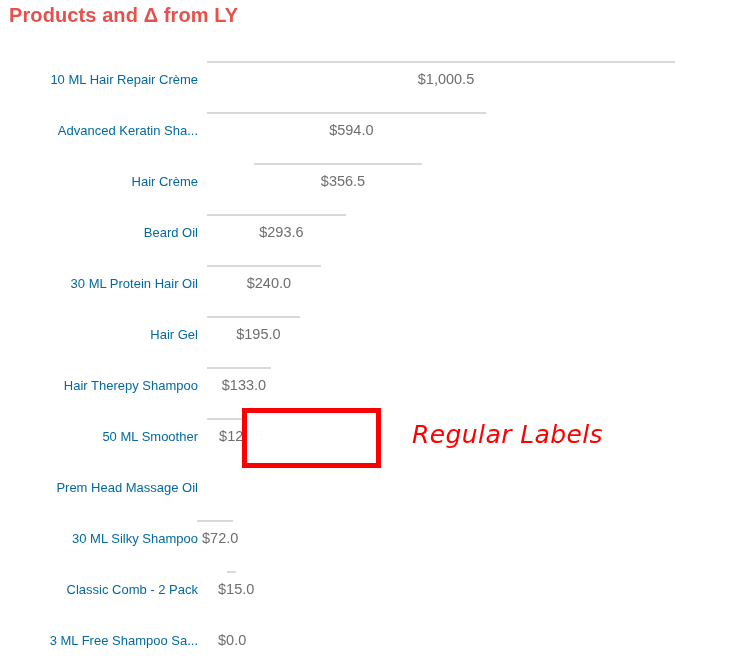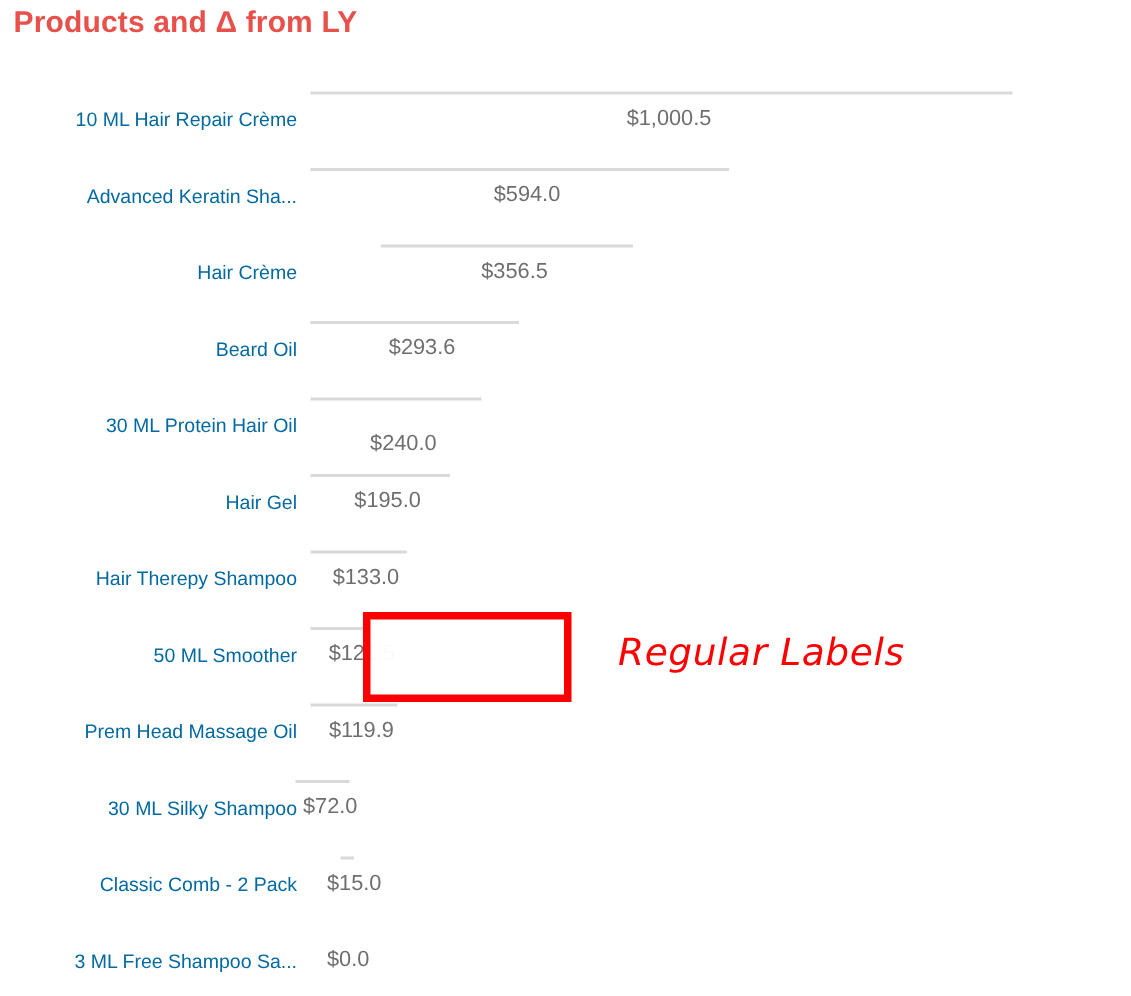--- a/index.html
+++ b/index.html
@@ -135,21 +135,21 @@
       </div>
       <div class="bar-row" style="top: 160px; padding-left: 20px;">
         <div class="cat-label">Beard Oil</div>
         <div class="bar-wrap" style="left: 208px;">
           <div class="bar" style="width: 136.749px; background: rgb(95, 95, 95);"></div>
           <div class="val-label">$293.6</div>
         </div>
       </div>
       <div class="bar-row" style="top: 211px;">
         <div class="cat-label">30 ML Protein Hair Oil</div>
-        <div class="bar-wrap" style="left: 208px; gap: 13px;">
+        <div class="bar-wrap" style="left: 208px;">
           <div class="bar" style="width: 111.784px; background: rgb(95, 95, 95);"></div>
           <div class="val-label">$240.0</div>
         </div>
       </div>
       <div class="bar-row" style="top: 262px;">
         <div class="cat-label">Hair Gel</div>
         <div class="bar-wrap" style="left: 208px;">
           <div class="bar" style="width: 90.8246px; background: rgb(95, 95, 95);"></div>
           <div class="val-label">$195.0</div>
         </div>
@@ -163,24 +163,20 @@
       </div>
       <div class="bar-row" style="top: 364px;">
         <div class="cat-label">50 ML Smoother</div>
         <div class="bar-wrap" style="left: 208px;">
           <div class="bar" style="width: 56.5907px; background: rgb(95, 95, 95);"></div>
           <div class="val-label">$121.5</div>
         </div>
       </div>
       <div class="bar-row" style="top: 415px;">
         <div class="cat-label">Prem Head Massage Oil</div>
-        <div class="bar-wrap" style="left: 208px;">
-          <div class="bar" style="width: 55.8455px; background: rgb(95, 95, 95);"></div>
-          <div class="val-label">$119.9</div>
-        </div>
       </div>
       <div class="bar-row" style="top: 466px;">
         <div class="cat-label">30 ML Silky Shampoo</div>
         <div class="bar-wrap" style="left: 192px;">
           <div class="bar" style="width: 33.5352px; background: rgb(95, 95, 95);"></div>
           <div class="val-label">$72.0</div>
         </div>
       </div>
       <div class="bar-row" style="top: 517px;">
         <div class="cat-label">Classic Comb - 2 Pack</div>

